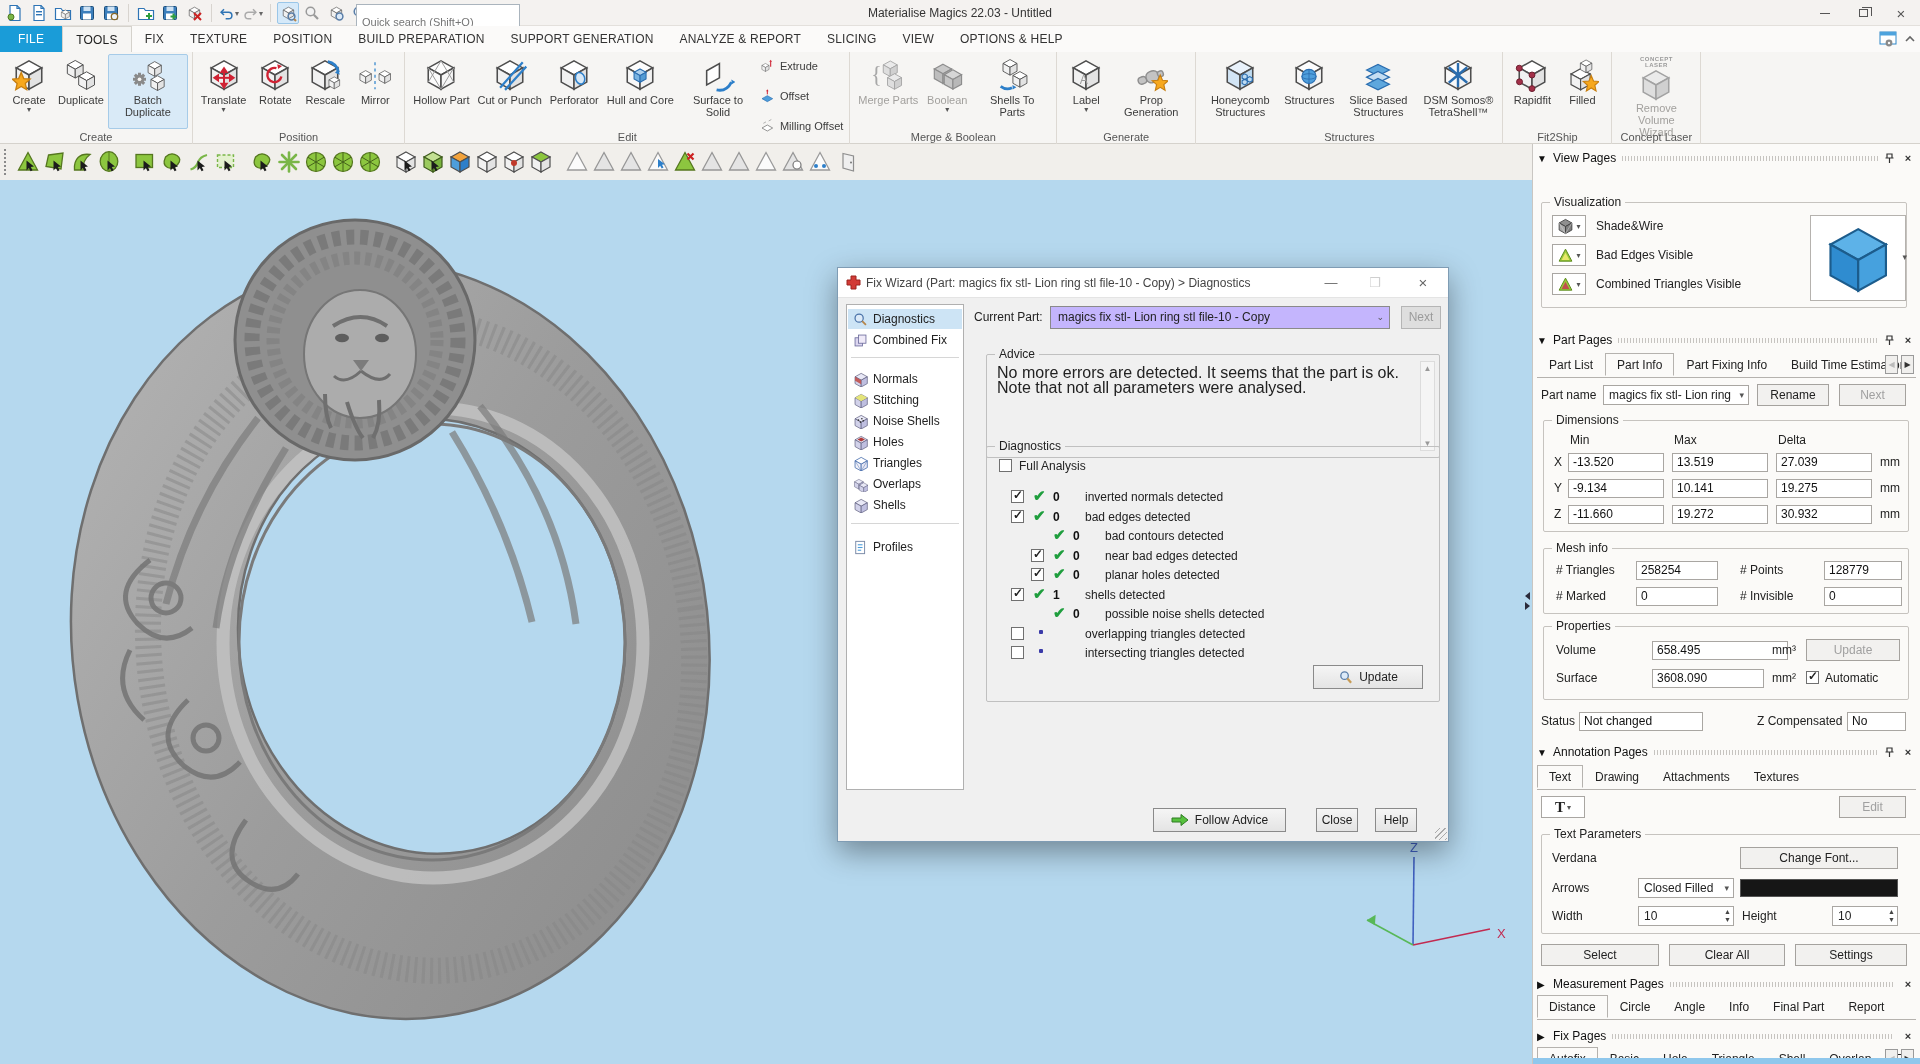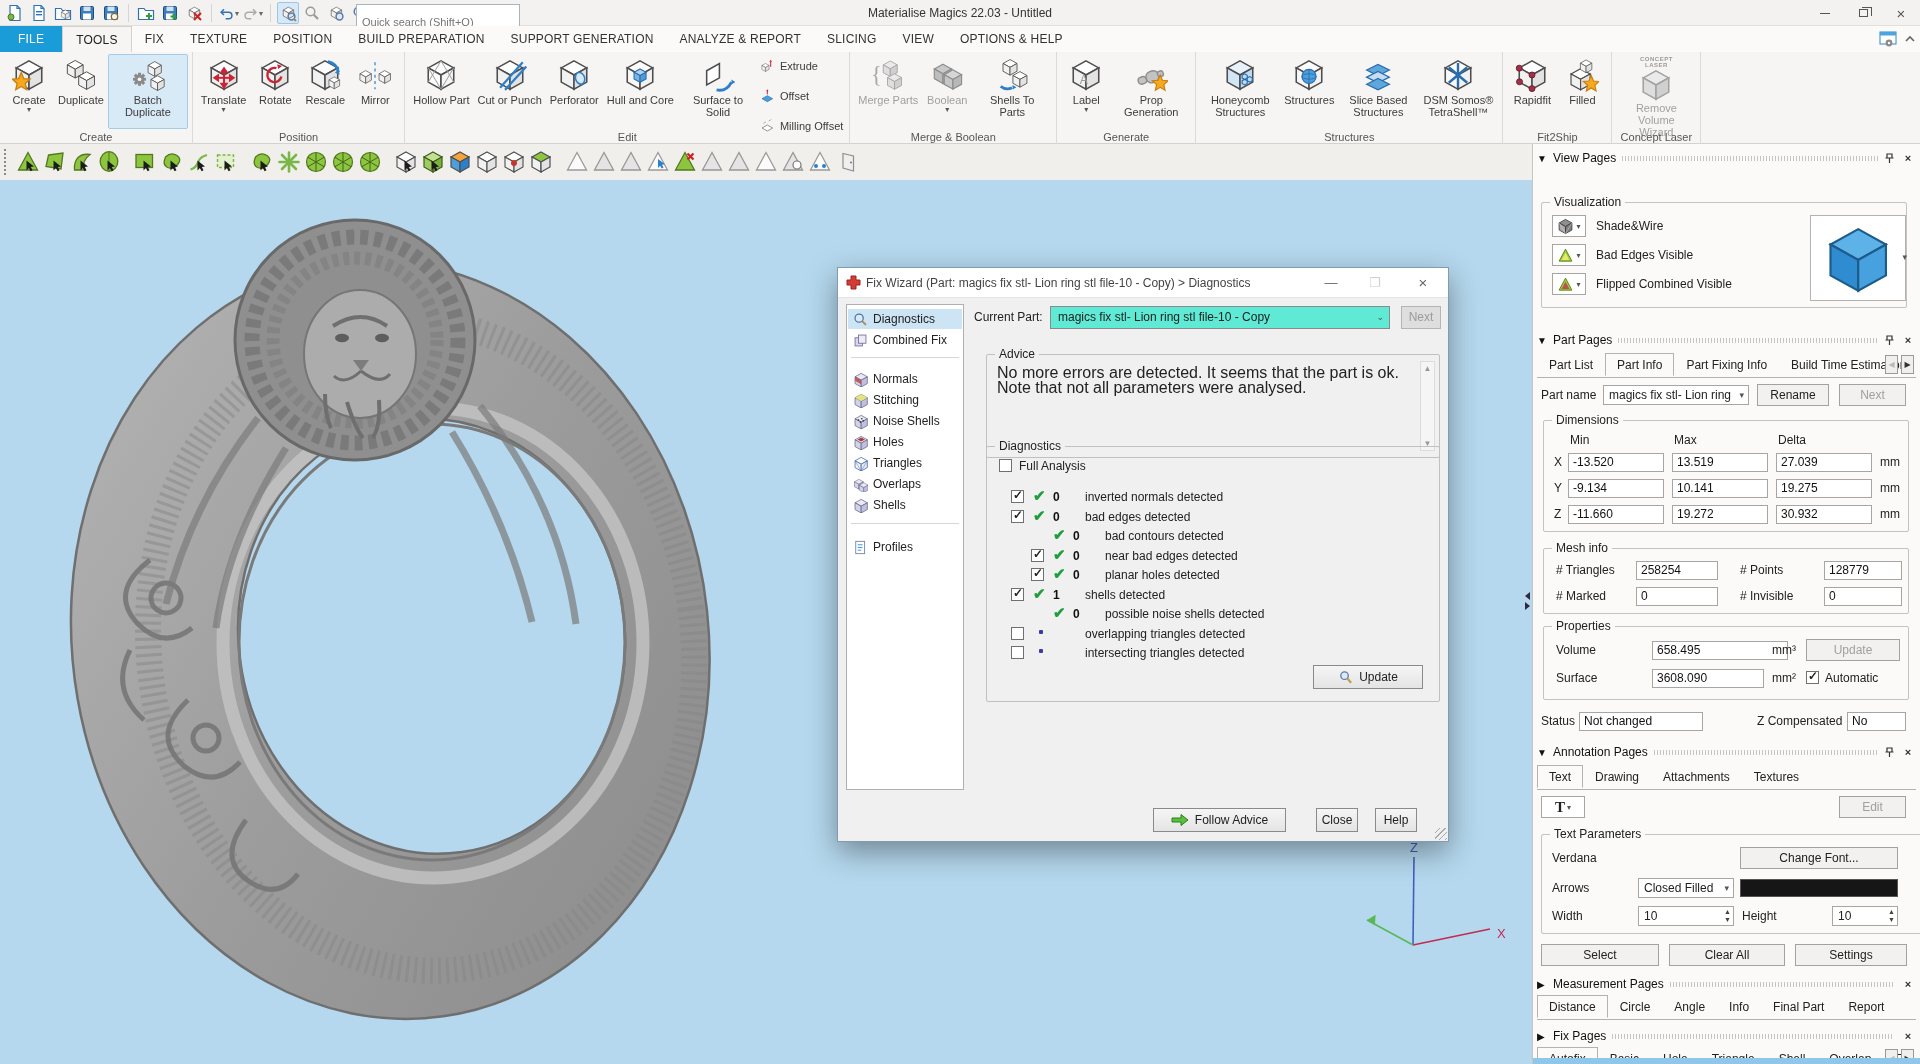--- a/index.html
+++ b/index.html
@@ -58,21 +58,21 @@
   
   #fixwizard { position:absolute; left:837px; top:267px; width:612px; height:575px; background:#f0f0f0; border:1px solid #7f9cb4; box-shadow:0 10px 28px rgba(0,0,0,.38); }
   #dlg-titlebar { position:absolute; left:0; top:0; right:0; height:30px; background:#fff; border-bottom:1px solid #e4e4e4; }
   #dlg-title { position:absolute; left:28px; top:0; height:30px; line-height:30px; font-size:12px; color:#444; white-space:nowrap; }
   .dlg-wbtn { position:absolute; top:0; height:30px; width:34px; text-align:center; line-height:30px; color:#666; font-size:13px; }
   #dlg-nav { position:absolute; left:8px; top:36px; width:118px; height:486px; background:#fff; border:1px solid #b0b0b0; font-size:12px; }
   .nav-item { position:absolute; left:1px; right:1px; height:20px; display:flex; align-items:center; gap:5px; padding-left:5px; color:#222; }
   .nav-item.sel { background:#cde4f5; }
   .nav-div { position:absolute; left:4px; right:4px; height:1px; background:#d6d6d6; }
   #dlg-currentpart-label { position:absolute; left:136px; top:42px; font-size:12px; color:#222; }
-  #dlg-currentpart { position:absolute; left:212px; top:38px; width:340px; height:23px; background:#5eead4; border:1px solid #8a8a8a; font-size:12px; line-height:21px; padding:0 20px 0 7px; color:#222; white-space:nowrap; overflow:hidden; }
+  #dlg-currentpart { position:absolute; left:212px; top:38px; width:340px; height:23px; background:#c4b5fd; border:1px solid #8a8a8a; font-size:12px; line-height:21px; padding:0 20px 0 7px; color:#222; white-space:nowrap; overflow:hidden; }
   #dlg-currentpart .cmb-caret { position:absolute; right:5px; top:0; color:#555; font-size:9px; line-height:21px;}
   #dlg-next { position:absolute; left:563px; top:38px; width:40px; height:23px; background:#dedede; border:1px solid #b5b5b5; color:#9b9b9b; font-size:12px; text-align:center; line-height:21px; }
   .gbox2 { position:absolute; border:1px solid #c0c0c0; border-radius:2px; }
   .gbox2 > .glabel2 { position:absolute; top:-8px; left:8px; background:#f0f0f0; padding:0 4px; font-size:12px; color:#222; }
   #advice-text { position:absolute; left:10px; top:10px; right:26px; font-size:16px; line-height:15px; color:#222; }
   #advice-scroll { position:absolute; right:4px; top:6px; bottom:6px; width:15px; border:1px solid #dcdcdc; background:#f5f5f5; }
   #advice-scroll span { position:absolute; left:0; right:0; text-align:center; font-size:8px; color:#999; }
   .cb { width:13px; height:13px; border:1px solid #707070; background:#fff; position:relative; display:inline-block; }
   .cb.checked::after { content:"✓"; position:absolute; left:1px; top:-3px; font-size:12px; font-weight:bold; color:#222; }
   .drow { position:absolute; left:0; right:0; height:20px; }
@@ -1278,21 +1278,21 @@
         <span class="slabel" style="left:54px;top:43px;">Bad Edges Visible</span>
         <div class="iconbtn" style="left:10px;top:70px;">
           <span>
             <svg viewBox="0 0 24 24" width="17" height="17">
               <path d="M12 3 L21 20 L3 20 Z" fill="#9ccb3b" stroke="#5a8a1a" stroke-width="1.4"></path>
               <path d="M12 8 L17.5 18.5 L6.5 18.5 Z" fill="#c0504d"></path>
             </svg>
           </span>
           <span class="ibcaret">▾</span>
         </div>
-        <span class="slabel" style="left:54px;top:72px;">Flipped Combined Visible</span>
+        <span class="slabel" style="left:54px;top:72px;">Combined Triangles Visible</span>
       </div>
     <div style="position:absolute;left:268px;top:12px;width:96px;height:86px;border:1px solid #b5b2ae;background:#fff;">
       <svg width="94" height="84" viewBox="0 0 24 24">
           <g transform="translate(1.5 2) scale(.88)">
             <path d="M12 2 L21 7 L12 12 L3 7 Z" fill="#5db2e8" stroke="#1c5c8c" stroke-width=".7"></path>
             <path d="M3 7 L12 12 L12 22 L3 17 Z" fill="#2f8cd0" stroke="#1c5c8c" stroke-width=".7"></path>
             <path d="M21 7 L21 17 L12 22 L12 12 Z" fill="#46a1de" stroke="#1c5c8c" stroke-width=".7"></path>
           </g>
         </svg>
       <span style="position:absolute;right:-2px;top:36px;font-size:9px;color:#555;">▾</span>

